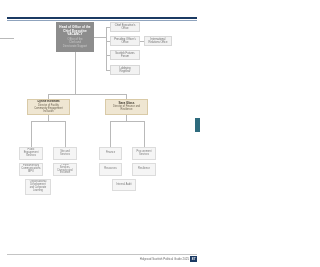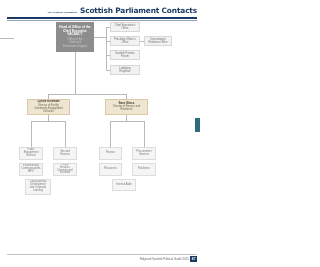--- a/index.html
+++ b/index.html
@@ -110,24 +110,20 @@
     font-size:3.2px;font-weight:bold;color:#ffffff;
     background:#1b3a63;padding:0.6px 1.6px;
   }
 </style>
 </head>
 <body>
 
 <div class="page">
 
   <div class="header">
-    <div class="header-titles">
-      <span class="hdr-sub">The Scottish Parliament</span>
-      <span class="hdr-title">Scottish Parliament Contacts</span>
-    </div>
     <div class="hdr-rule"></div>
     <div class="hdr-rule-thin"></div>
   </div>
 
   <div class="chart">
 
     <div class="node node-head" style="left:56px;top:0px;width:38px;height:30px;">
       <span class="t t1">Head of Office of the</span>
       <span class="t t1">Chief Executive</span>
       <span class="t t1">VACANCY</span>

